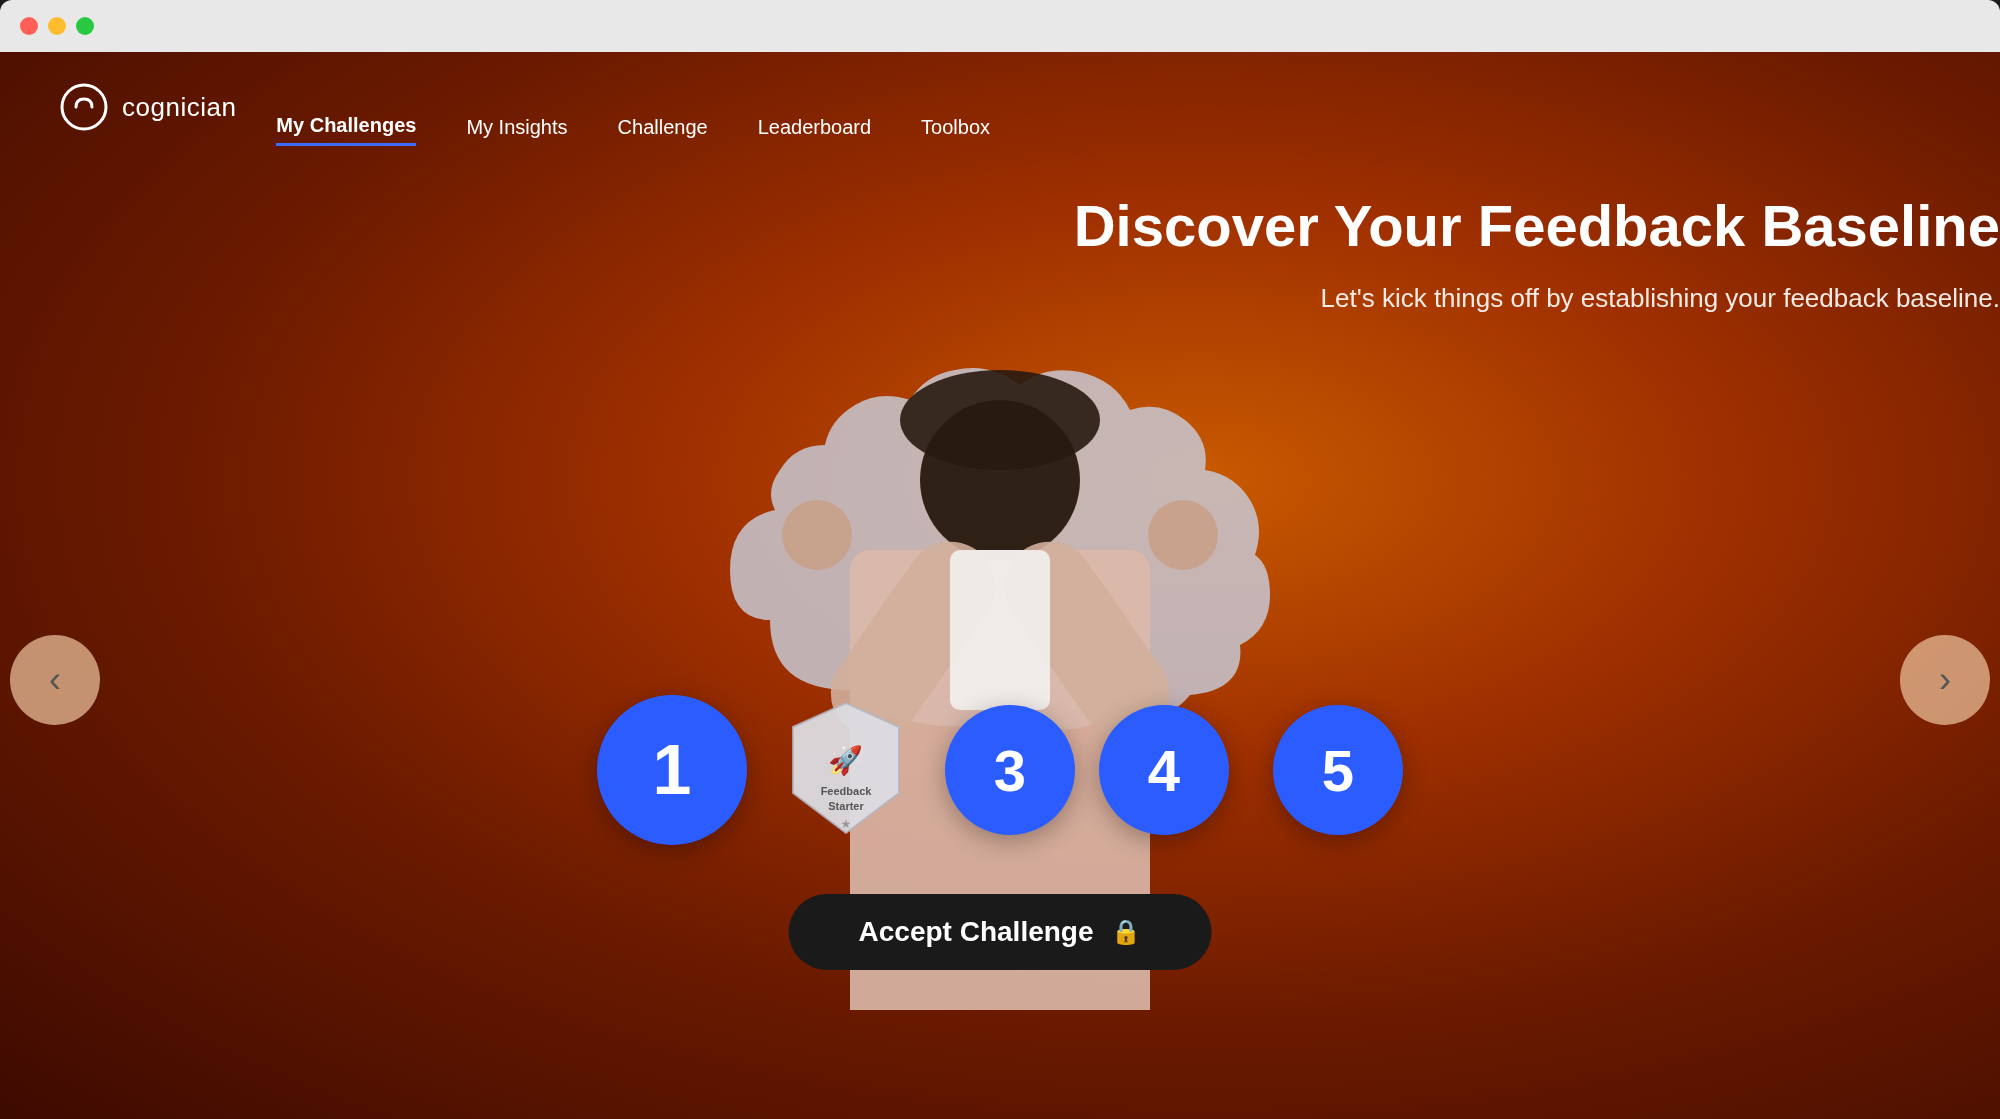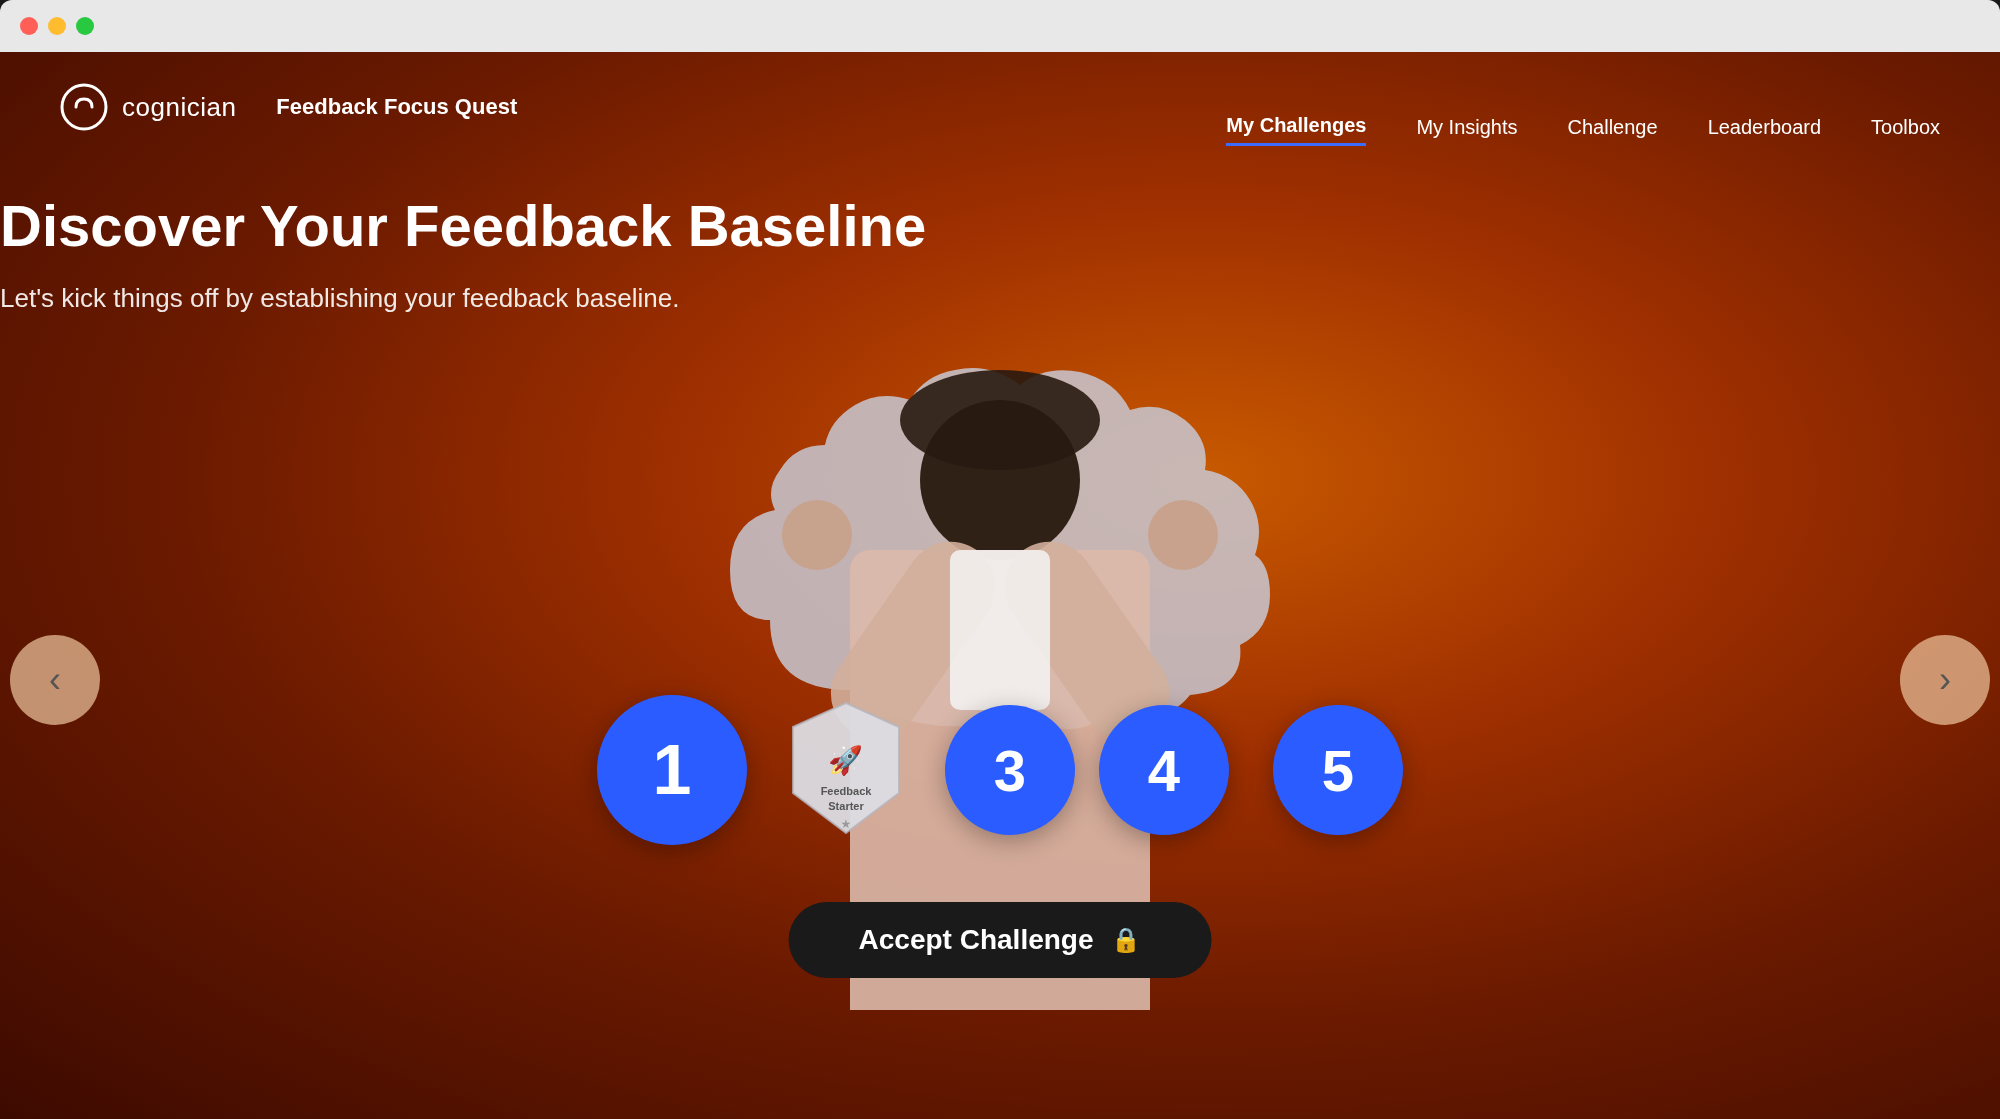--- a/index.html
+++ b/index.html
@@ -101,21 +101,21 @@
       font-weight: 700;
       border-bottom: 3px solid #3b6bff;
     }
 
     
     .main-content {
       position: relative;
       z-index: 5;
       display: flex;
       flex-direction: column;
-      align-items: flex-start;
+      align-items: flex-end;
       padding-top: 30px;
     }
 
     .hero-title {
       color: white;
       font-size: 58px;
       font-weight: 800;
       text-align: center;
       margin-bottom: 24px;
     }
@@ -215,21 +215,21 @@
       transform: translateX(-50%);
       display: flex;
       align-items: center;
       gap: 24px;
       z-index: 15;
     }
 
     
     .accept-in-scene {
       position: absolute;
-      bottom: 52px;
+      bottom: 60px;
       left: 50%;
       transform: translateX(-50%);
       z-index: 15;
     }
   </style>
 </head>
 <body>
 
 <div class="window-chrome">
   <div class="traffic-light tl-red"></div>
@@ -243,21 +243,20 @@
 
   <nav class="navbar">
     <div class="logo-area">
 
       <svg class="logo-icon" viewBox="0 0 48 48" fill="none">
         <circle cx="24" cy="24" r="22" stroke="white" stroke-width="3" fill="none"></circle>
         <path d="M16 24 Q16 16 24 16 Q32 16 32 24" stroke="white" stroke-width="3" fill="none" stroke-linecap="round"></path>
       </svg>
       <span class="logo-text">cognician</span>
     </div>
-    <span class="app-title">Feedback Focus Quest</span>
     <div class="nav-links">
       <a class="nav-link active">My Challenges</a>
       <a class="nav-link">My Insights</a>
       <a class="nav-link">Challenge</a>
       <a class="nav-link">Leaderboard</a>
       <a class="nav-link">Toolbox</a>
     </div>
   </nav>
 
   <div class="main-content">

